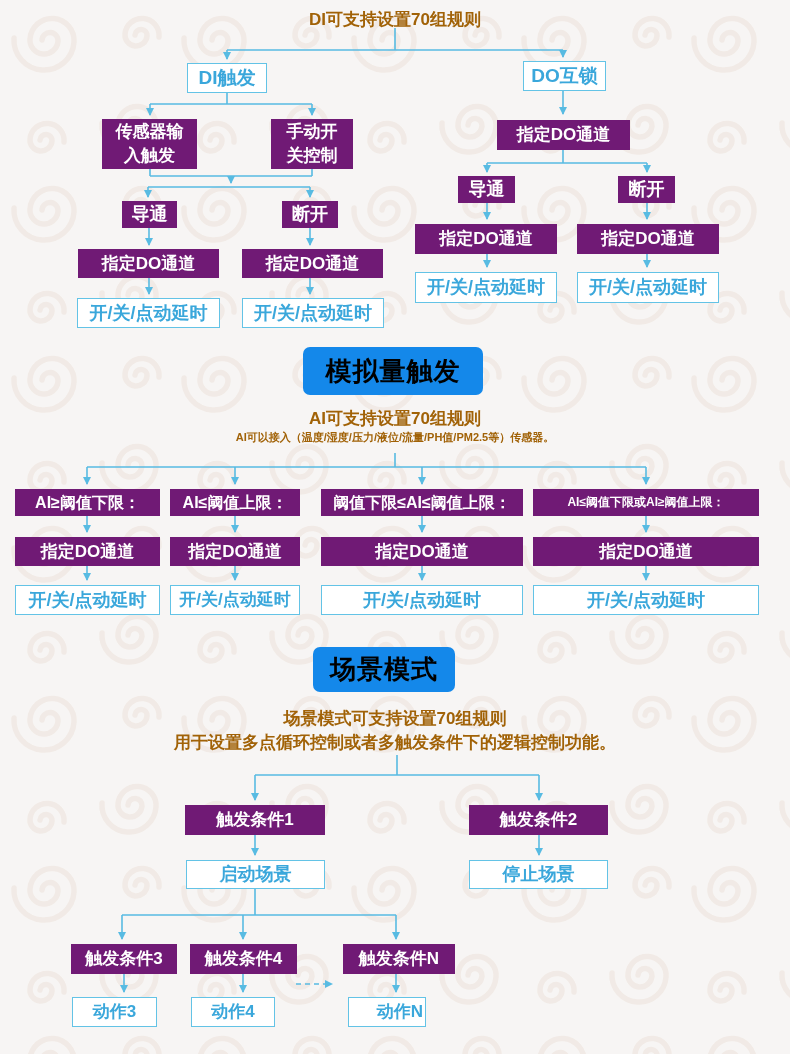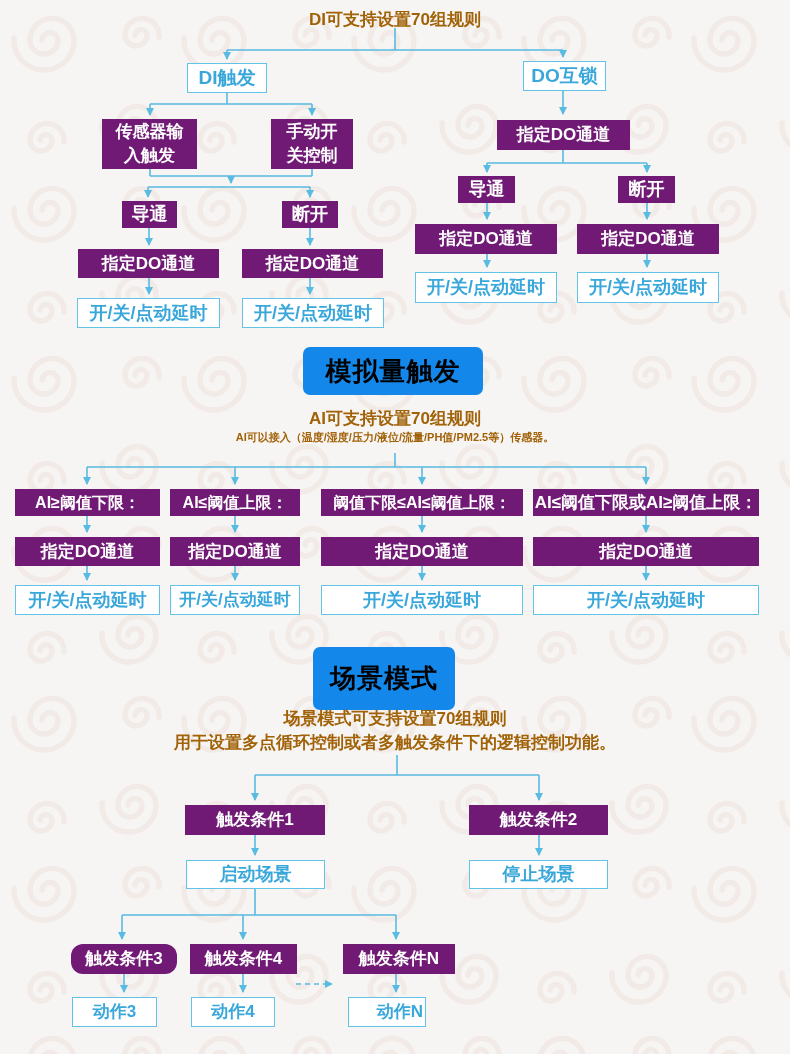--- a/index.html
+++ b/index.html
@@ -132,43 +132,43 @@
   <div class="box outline" style="left:415px;top:272px;width:142px;height:31px;font-size:18px;">开/关/点动延时</div>
   <div class="box outline" style="left:577px;top:272px;width:142px;height:31px;font-size:18px;">开/关/点动延时</div>
 
   <div class="badge" style="left:303px;top:347px;width:180px;height:48px;font-size:26px;">模拟量触发</div>
   <div class="tline" style="top:407px;font-size:17px;">AI可支持设置70组规则</div>
   <div class="tline" style="top:430px;font-size:11px;">AI可以接入（温度/湿度/压力/液位/流量/PH值/PM2.5等）传感器。</div>
 
   <div class="box orange" style="left:15px;top:489px;width:145px;height:27px;font-size:16px;">AI≥阈值下限：</div>
   <div class="box orange" style="left:170px;top:489px;width:130px;height:27px;font-size:16px;">AI≤阈值上限：</div>
   <div class="box orange" style="left:321px;top:489px;width:202px;height:27px;font-size:16px;">阈值下限≤AI≤阈值上限：</div>
-  <div class="box orange" style="left:533px;top:489px;width:226px;height:27px;font-size:17px;">AI≤阈值下限或AI≥阈值上限：</div>
+  <div class="box orange" style="left:533px;top:489px;width:226px;height:27px;font-size:12px;">AI≤阈值下限或AI≥阈值上限：</div>
 
   <div class="box orange" style="left:15px;top:537px;width:145px;height:29px;font-size:17px;">指定DO通道</div>
   <div class="box orange" style="left:170px;top:537px;width:130px;height:29px;font-size:17px;">指定DO通道</div>
   <div class="box orange" style="left:321px;top:537px;width:202px;height:29px;font-size:17px;">指定DO通道</div>
   <div class="box orange" style="left:533px;top:537px;width:226px;height:29px;font-size:17px;">指定DO通道</div>
 
   <div class="box outline" style="left:15px;top:585px;width:145px;height:30px;font-size:18px;">开/关/点动延时</div>
   <div class="box outline" style="left:170px;top:585px;width:130px;height:30px;font-size:17px;">开/关/点动延时</div>
   <div class="box outline" style="left:321px;top:585px;width:202px;height:30px;font-size:18px;">开/关/点动延时</div>
   <div class="box outline" style="left:533px;top:585px;width:226px;height:30px;font-size:18px;">开/关/点动延时</div>
 
-  <div class="badge" style="left:313px;top:647px;width:142px;height:63px;font-size:26px;">场景模式</div>
+  <div class="badge" style="left:313px;top:647px;width:142px;height:45px;font-size:26px;">场景模式</div>
   <div class="tline" style="top:707px;font-size:17px;">场景模式可支持设置70组规则</div>
   <div class="tline" style="top:731px;font-size:17px;">用于设置多点循环控制或者多触发条件下的逻辑控制功能。</div>
 
   <div class="box orange" style="left:185px;top:805px;width:140px;height:30px;font-size:17px;">触发条件1</div>
   <div class="box orange" style="left:469px;top:805px;width:139px;height:30px;font-size:17px;">触发条件2</div>
 
   <div class="box outline" style="left:186px;top:860px;width:139px;height:29px;font-size:18px;">启动场景</div>
   <div class="box outline" style="left:469px;top:860px;width:139px;height:29px;font-size:18px;">停止场景</div>
 
-  <div class="box orange" style="left:71px;top:944px;width:106px;height:30px;font-size:17px;border-radius:12px;">触发条件3</div>
+  <div class="box orange" style="left:71px;top:944px;width:106px;height:30px;font-size:17px;">触发条件3</div>
   <div class="box orange" style="left:190px;top:944px;width:107px;height:30px;font-size:17px;">触发条件4</div>
   <div class="box orange" style="left:343px;top:944px;width:112px;height:30px;font-size:17px;">触发条件N</div>
 
   <div class="box outline" style="left:72px;top:997px;width:85px;height:30px;font-size:17px;">动作3</div>
   <div class="box outline" style="left:191px;top:997px;width:84px;height:30px;font-size:17px;">动作4</div>
   <div class="box outline" style="left:348px;top:997px;width:78px;height:30px;font-size:17px;padding-left:26px;">动作N</div>
 
 </div>
 
 </body></html>

